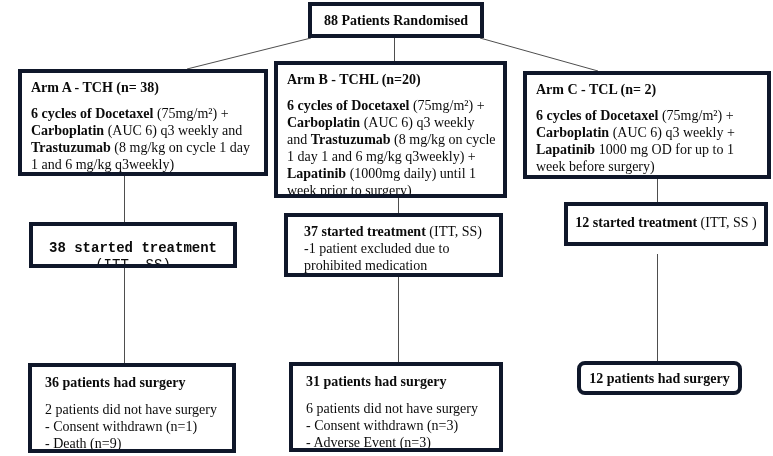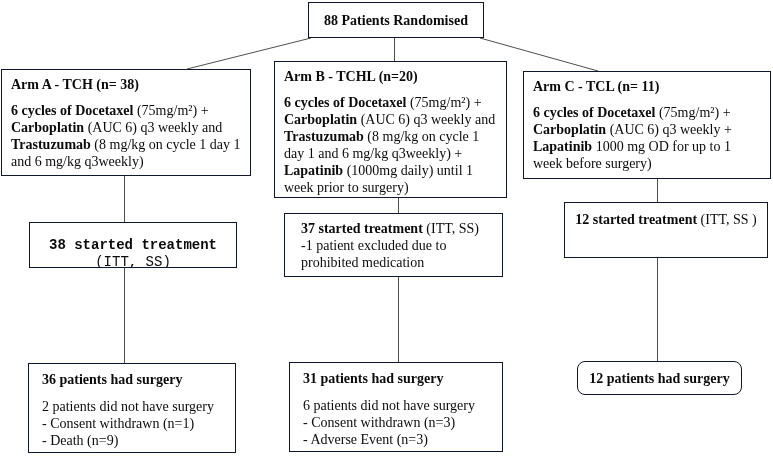--- a/index.html
+++ b/index.html
@@ -19,40 +19,40 @@
     overflow:hidden;
   }
   .connectors {
     position:absolute;
     left:0; top:0;
     width:773px; height:456px;
   }
   .box {
     position:absolute;
     background:#ffffff;
-    border:1px solid #0f172a;
+    border:4px solid #0f172a;
     overflow:hidden;
   }
   .b { font-weight:bold; }
   
   .top-box {
     left:308px; top:2px; width:176px; height:36px;
     display:flex; align-items:center; justify-content:center;
     font-weight:bold;
   }
   
   .treat { padding:6px 7px 4px 9px; }
   .treat .hdr { font-weight:bold; margin-bottom:9px; }
-  .treat-a { left:1px;   top:69px; width:250px; height:107px; }
+  .treat-a { left:18px;   top:69px; width:250px; height:107px; }
   .treat-b { left:274px; top:61px; width:233px; height:137px; }
   .treat-c { left:523px; top:71px; width:248px; height:108px; }
   
   .start-a { left:29px;  top:222px; width:208px; height:46px; text-align:center; padding-top:14px;font-family:Liberation Mono, monospace; }
   .start-b { left:284px; top:213px; width:219px; height:64px; padding:6px 10px 4px 16px; }
-  .start-c { left:564px; top:202px; width:204px; height:56px; text-align:center; padding-top:8px; }
+  .start-c { left:564px; top:202px; width:204px; height:44px; text-align:center; padding-top:8px; }
   
   .surg { padding:7px 8px 4px 13px; }
   .surg .ttl { font-weight:bold; margin-bottom:10px; }
   .surg-a { left:28px;  top:363px; width:208px; height:90px; }
   .surg-b { left:289px; top:362px; width:214px; height:90px; }
   .surg-c {
     left:577px; top:361px; width:165px; height:34px;
     display:flex; align-items:center; justify-content:center;
     font-weight:bold; padding:0;border-radius:8px;
   }
@@ -84,21 +84,21 @@
     <div class="hdr">Arm A - TCH (n= 38)</div>
     <div><span class="b">6 cycles of Docetaxel</span><span> (75mg/m²) + </span><span class="b">Carboplatin</span><span> (AUC 6) q3 weekly and </span><span class="b">Trastuzumab</span><span> (8 mg/kg on cycle 1 day 1 and 6 mg/kg q3weekly)</span></div>
   </div>
 
   <div class="box treat treat-b">
     <div class="hdr">Arm B - TCHL (n=20)</div>
     <div><span class="b">6 cycles of Docetaxel</span><span> (75mg/m²) + </span><span class="b">Carboplatin</span><span> (AUC 6) q3 weekly and </span><span class="b">Trastuzumab</span><span> (8 mg/kg on cycle 1 day 1 and 6 mg/kg q3weekly) + </span><span class="b">Lapatinib</span><span> (1000mg daily) until 1 week prior to surgery)</span></div>
   </div>
 
   <div class="box treat treat-c">
-    <div class="hdr">Arm C - TCL (n= 11)</div>
+    <div class="hdr">Arm C - TCL (n= 2)</div>
     <div><span class="b">6 cycles of Docetaxel</span><span> (75mg/m²) + </span><span class="b">Carboplatin</span><span> (AUC 6) q3 weekly + </span><span class="b">Lapatinib</span><span> 1000 mg OD for up to 1 week before surgery)</span></div>
   </div>
 
   <div class="box start-a">
     <span class="b">38 started treatment</span><span> (ITT, SS)</span>
   </div>
 
   <div class="box start-b">
     <div><span class="b">37 started treatment</span><span> (ITT, SS)</span></div>
     <div>-1 patient excluded due to prohibited medication</div>

